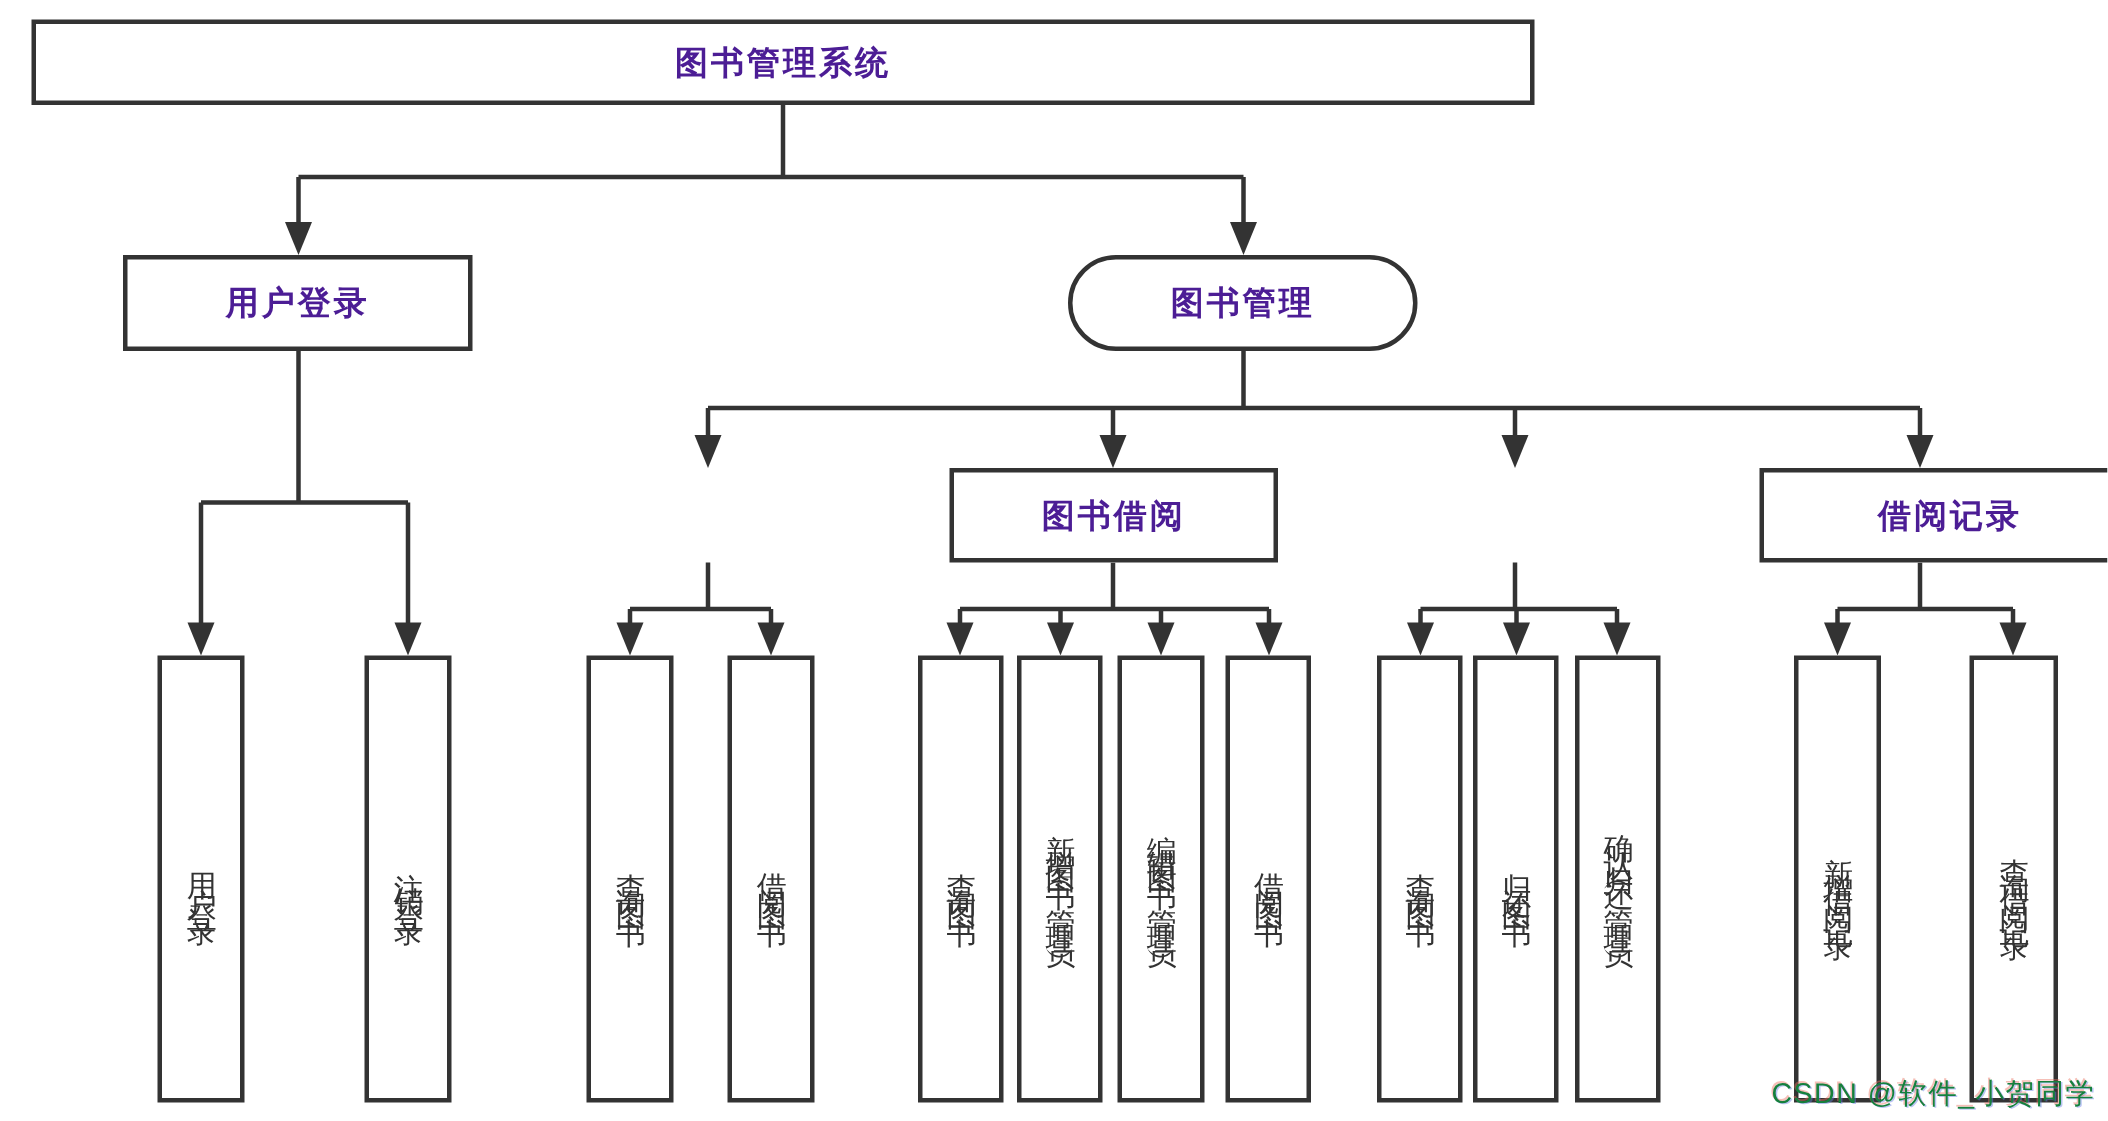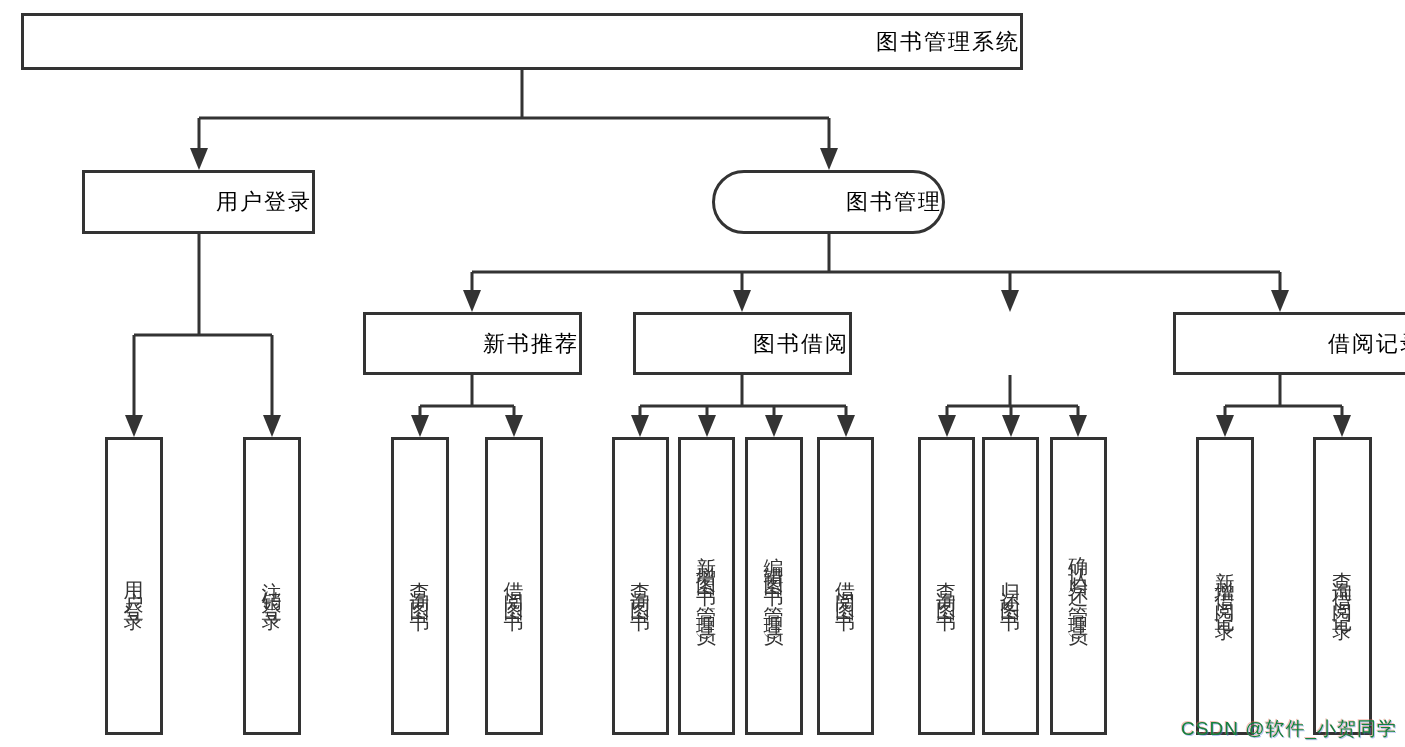--- a/index.html
+++ b/index.html
@@ -10,25 +10,26 @@
     font-family:"Liberation Sans","DejaVu Sans",sans-serif;
     color:#333333;
     overflow:hidden;
   }
   #connectors{position:absolute;left:0;top:0;width:1405px;height:747px;}
   .box{
     position:absolute;
     box-sizing:border-box;
     border:3px solid #333333;
     background:#ffffff;
-    display:flex;align-items:center;justify-content:flex-end;
+    display:flex;align-items:center;justify-content:center;
     font-size:22px;
     letter-spacing:2px;
-    color:#000000;
+    color:#4c1d95;
     white-space:nowrap;
+    font-weight:bold;
   }
   .vbox{
     position:absolute;
     box-sizing:border-box;
     border:3px solid #333333;
     background:#ffffff;
     display:flex;align-items:center;justify-content:center;
     overflow:hidden;
   }
   .vlabel{
@@ -98,23 +99,20 @@
     <span>图书管理系统</span>
   </div>
 
   <div class="box" style="left:82px;top:170px;width:233px;height:64px;">
     <span>用户登录</span>
   </div>
   <div class="box" style="left:712px;top:170px;width:233px;height:64px;border-radius:32px;">
     <span>图书管理</span>
   </div>
 
-  <div class="box" style="left:363px;top:312px;width:219px;height:63px;">
-    <span>新书推荐</span>
-  </div>
   <div class="box" style="left:633px;top:312px;width:219px;height:63px;">
     <span>图书借阅</span>
   </div>
   <div class="box" style="left:1173px;top:312px;width:254px;height:63px;">
     <span>借阅记录</span>
   </div>
 
   <div class="vbox" style="left:105px;top:437px;width:58px;height:298px;">
     <span class="vlabel">用户登录</span>
   </div>

